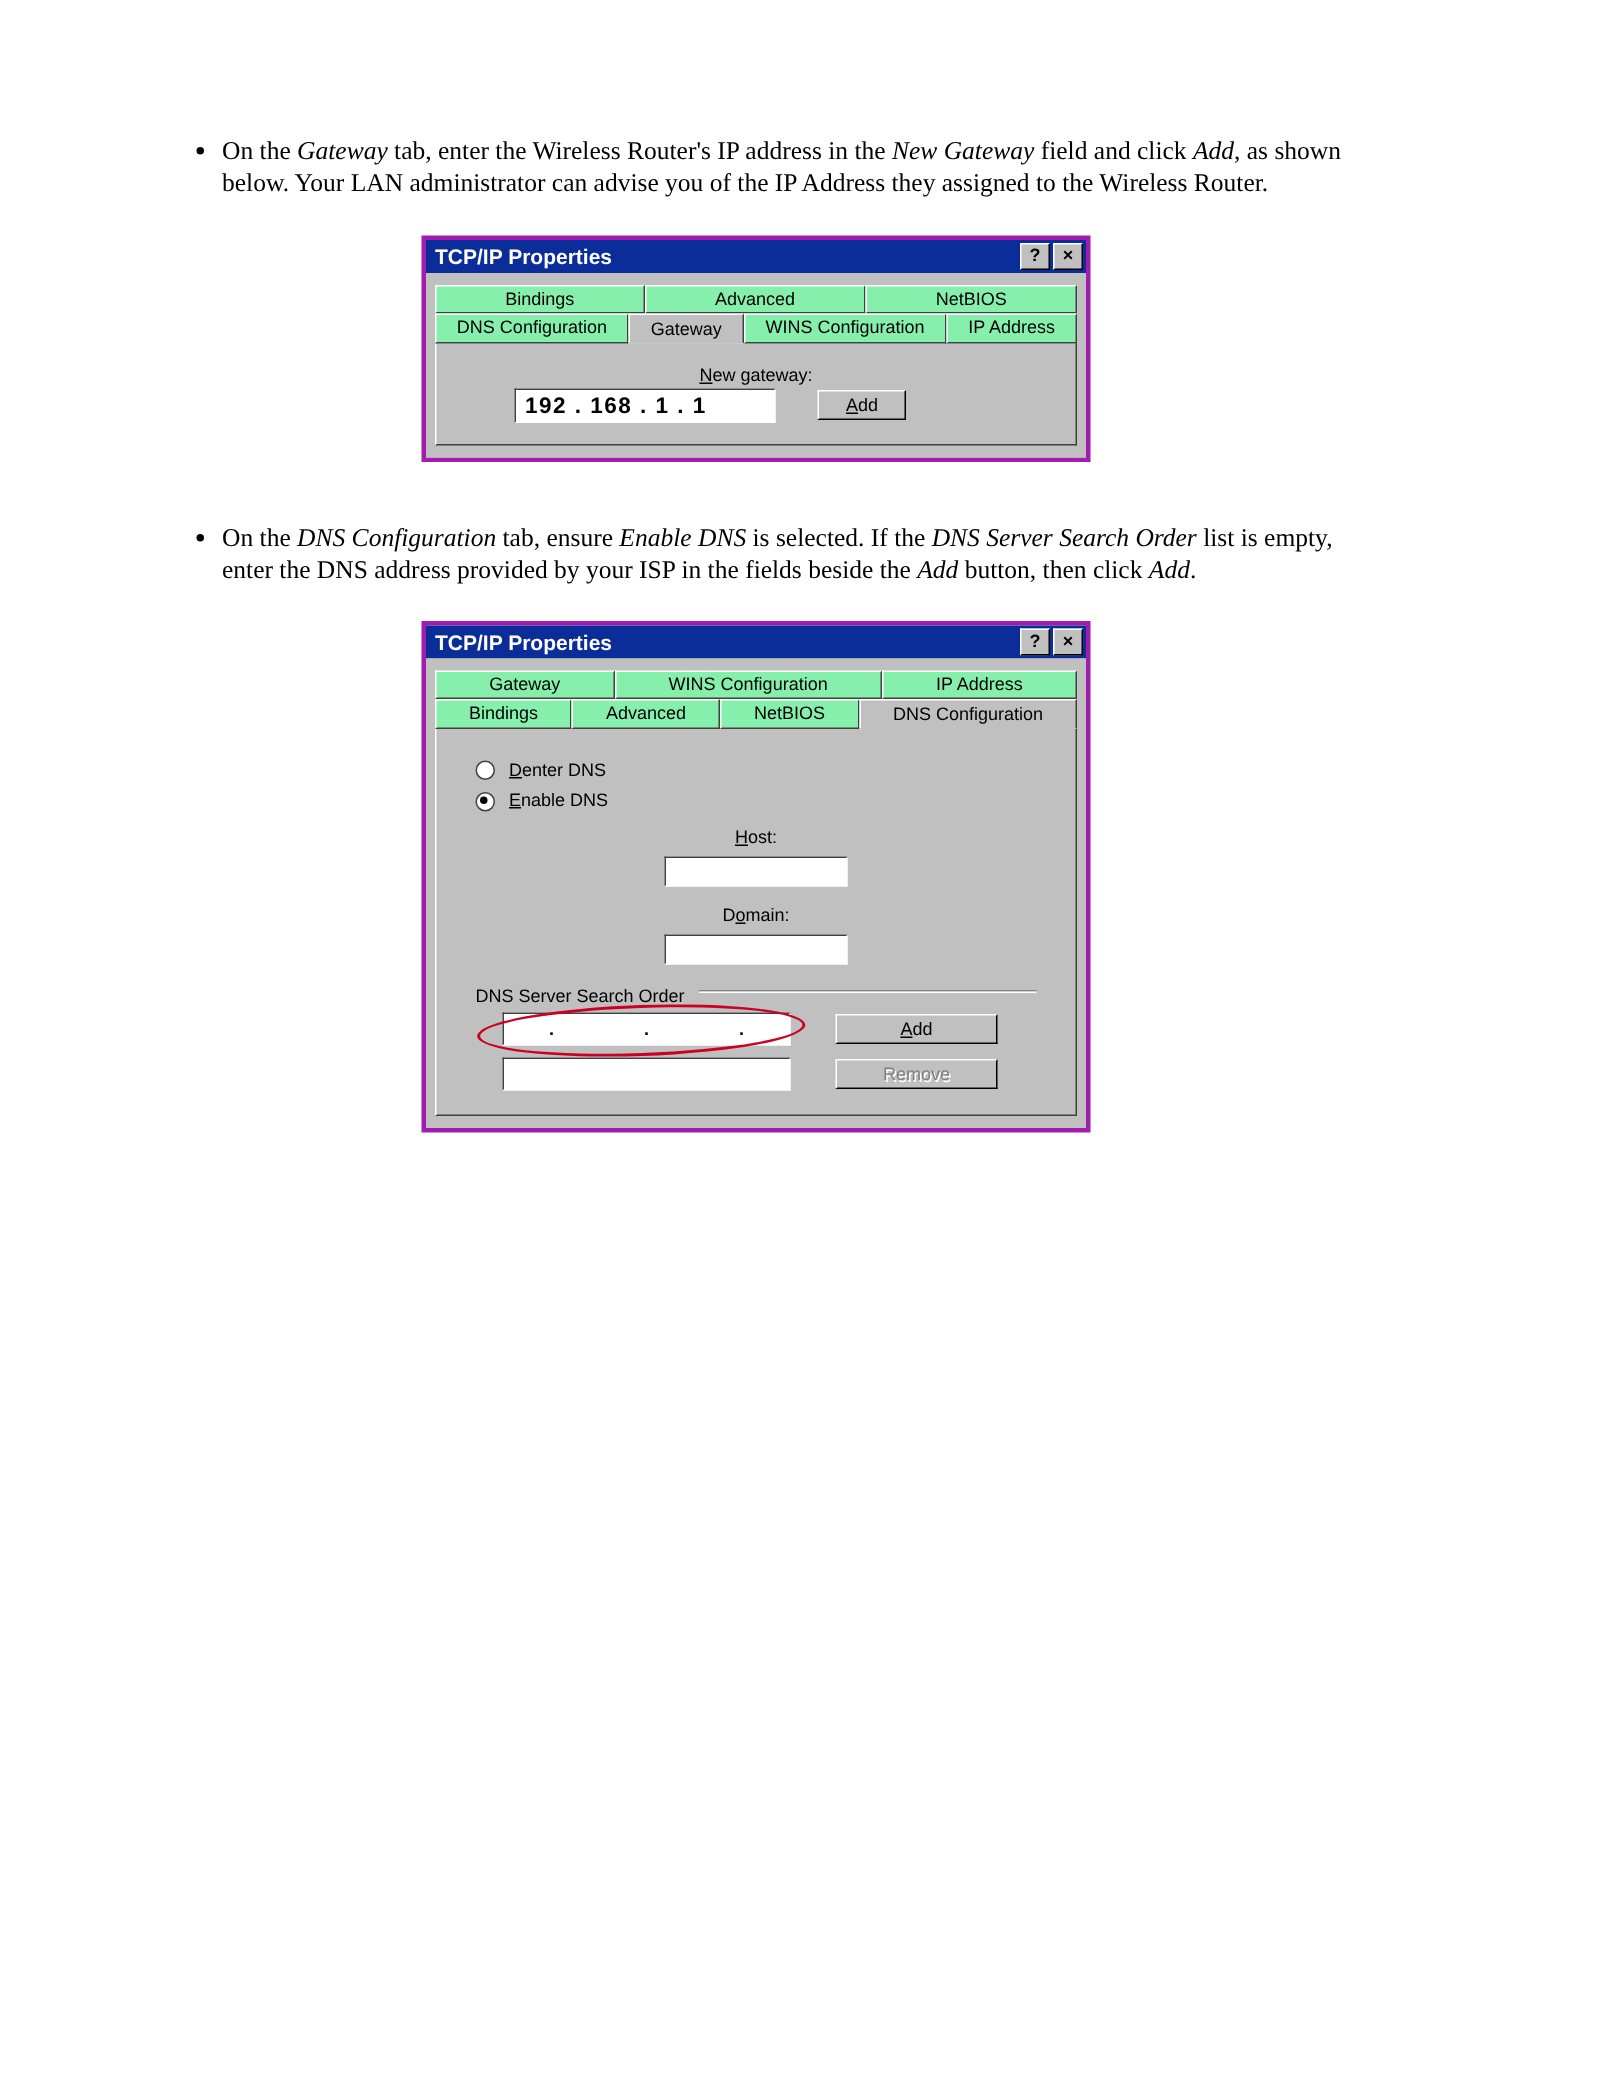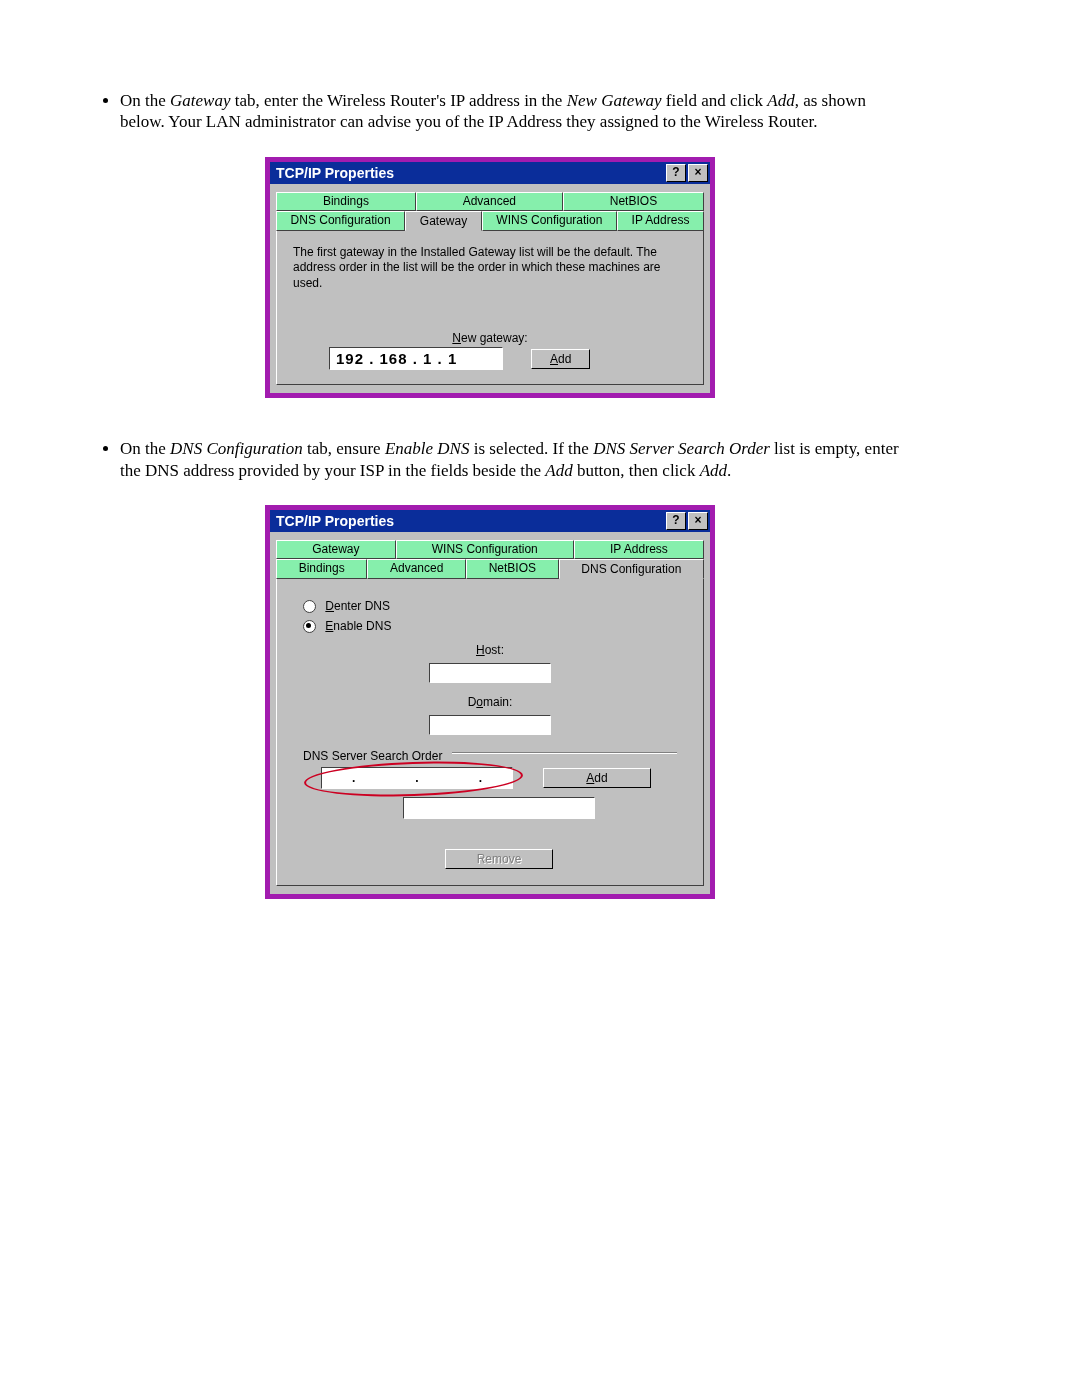--- a/index.html
+++ b/index.html
@@ -5,38 +5,38 @@
   body {
     margin: 0;
     padding: 0;
     background: #ffffff;
     font-family: "Times New Roman", Times, serif;
     font-size: 17px;
     color: #000;
     width: 1080px;
   }
   .page {
-    padding: 90px 180px 400px 80px;
+    padding: 90px 180px 400px 108px;
   }
   ul.bullets {
     list-style: disc;
     padding-left: 40px;
     margin: 0 0 20px 0;
   }
   ul.bullets li {
     margin-bottom: 24px;
     line-height: 1.25;
   }
   .i { font-style: italic; }
 
   
   .dialog {
     width: 440px;
     margin: 0 auto 40px auto;
-    border: 5px solid #a21caf;
+    border: 3px solid #a21caf;
     font-family: "MS Sans Serif", Arial, sans-serif;
     font-size: 13px;
   }
   .titlebar {
     background: #0a2d9a;
     color: #fff;
     font-weight: bold;
     padding: 2px 2px 2px 6px;
     display: flex;
     align-items: center;
@@ -244,21 +244,20 @@
           <div class="tab">Advanced</div>
           <div class="tab">NetBIOS</div>
         </div>
       <div class="tabrow" id="d1-tabs-row2">
           <div class="tab">DNS Configuration</div>
           <div class="tab active">Gateway</div>
           <div class="tab">WINS Configuration</div>
           <div class="tab">IP Address</div>
         </div>
       <div class="tabcontent">
-        <div class="desc">The first gateway in the Installed Gateway list will be the default. The address order in the list will be the order in which these machines are used.</div>
         <div class="field-label">
           <span class="u">N</span><span>ew gateway:</span>
         </div>
         <div class="row">
           <div class="ip-input">192 . 168 .   1   .   1</div>
           <div class="btn">
             <span class="u">A</span><span>dd</span>
           </div>
         </div>
       </div>
@@ -319,21 +318,21 @@
             <div class="dns-ip">
               <span>.</span>
               <span>.</span>
               <span>.</span>
               <div class="red-circle"></div>
             </div>
             <div class="btn" style="width:70px;">
               <span class="u">A</span><span>dd</span>
             </div>
           </div>
-          <div class="stack" style="margin-left:18px;flex-direction:column;">
+          <div class="stack" style="margin-left:18px;">
             <div class="list-box"></div>
             <div class="btn disabled" style="width:70px;">
               <span>R</span><span>emove</span>
             </div>
           </div>
         </div>
       </div>
     </div>
   </div>
 

